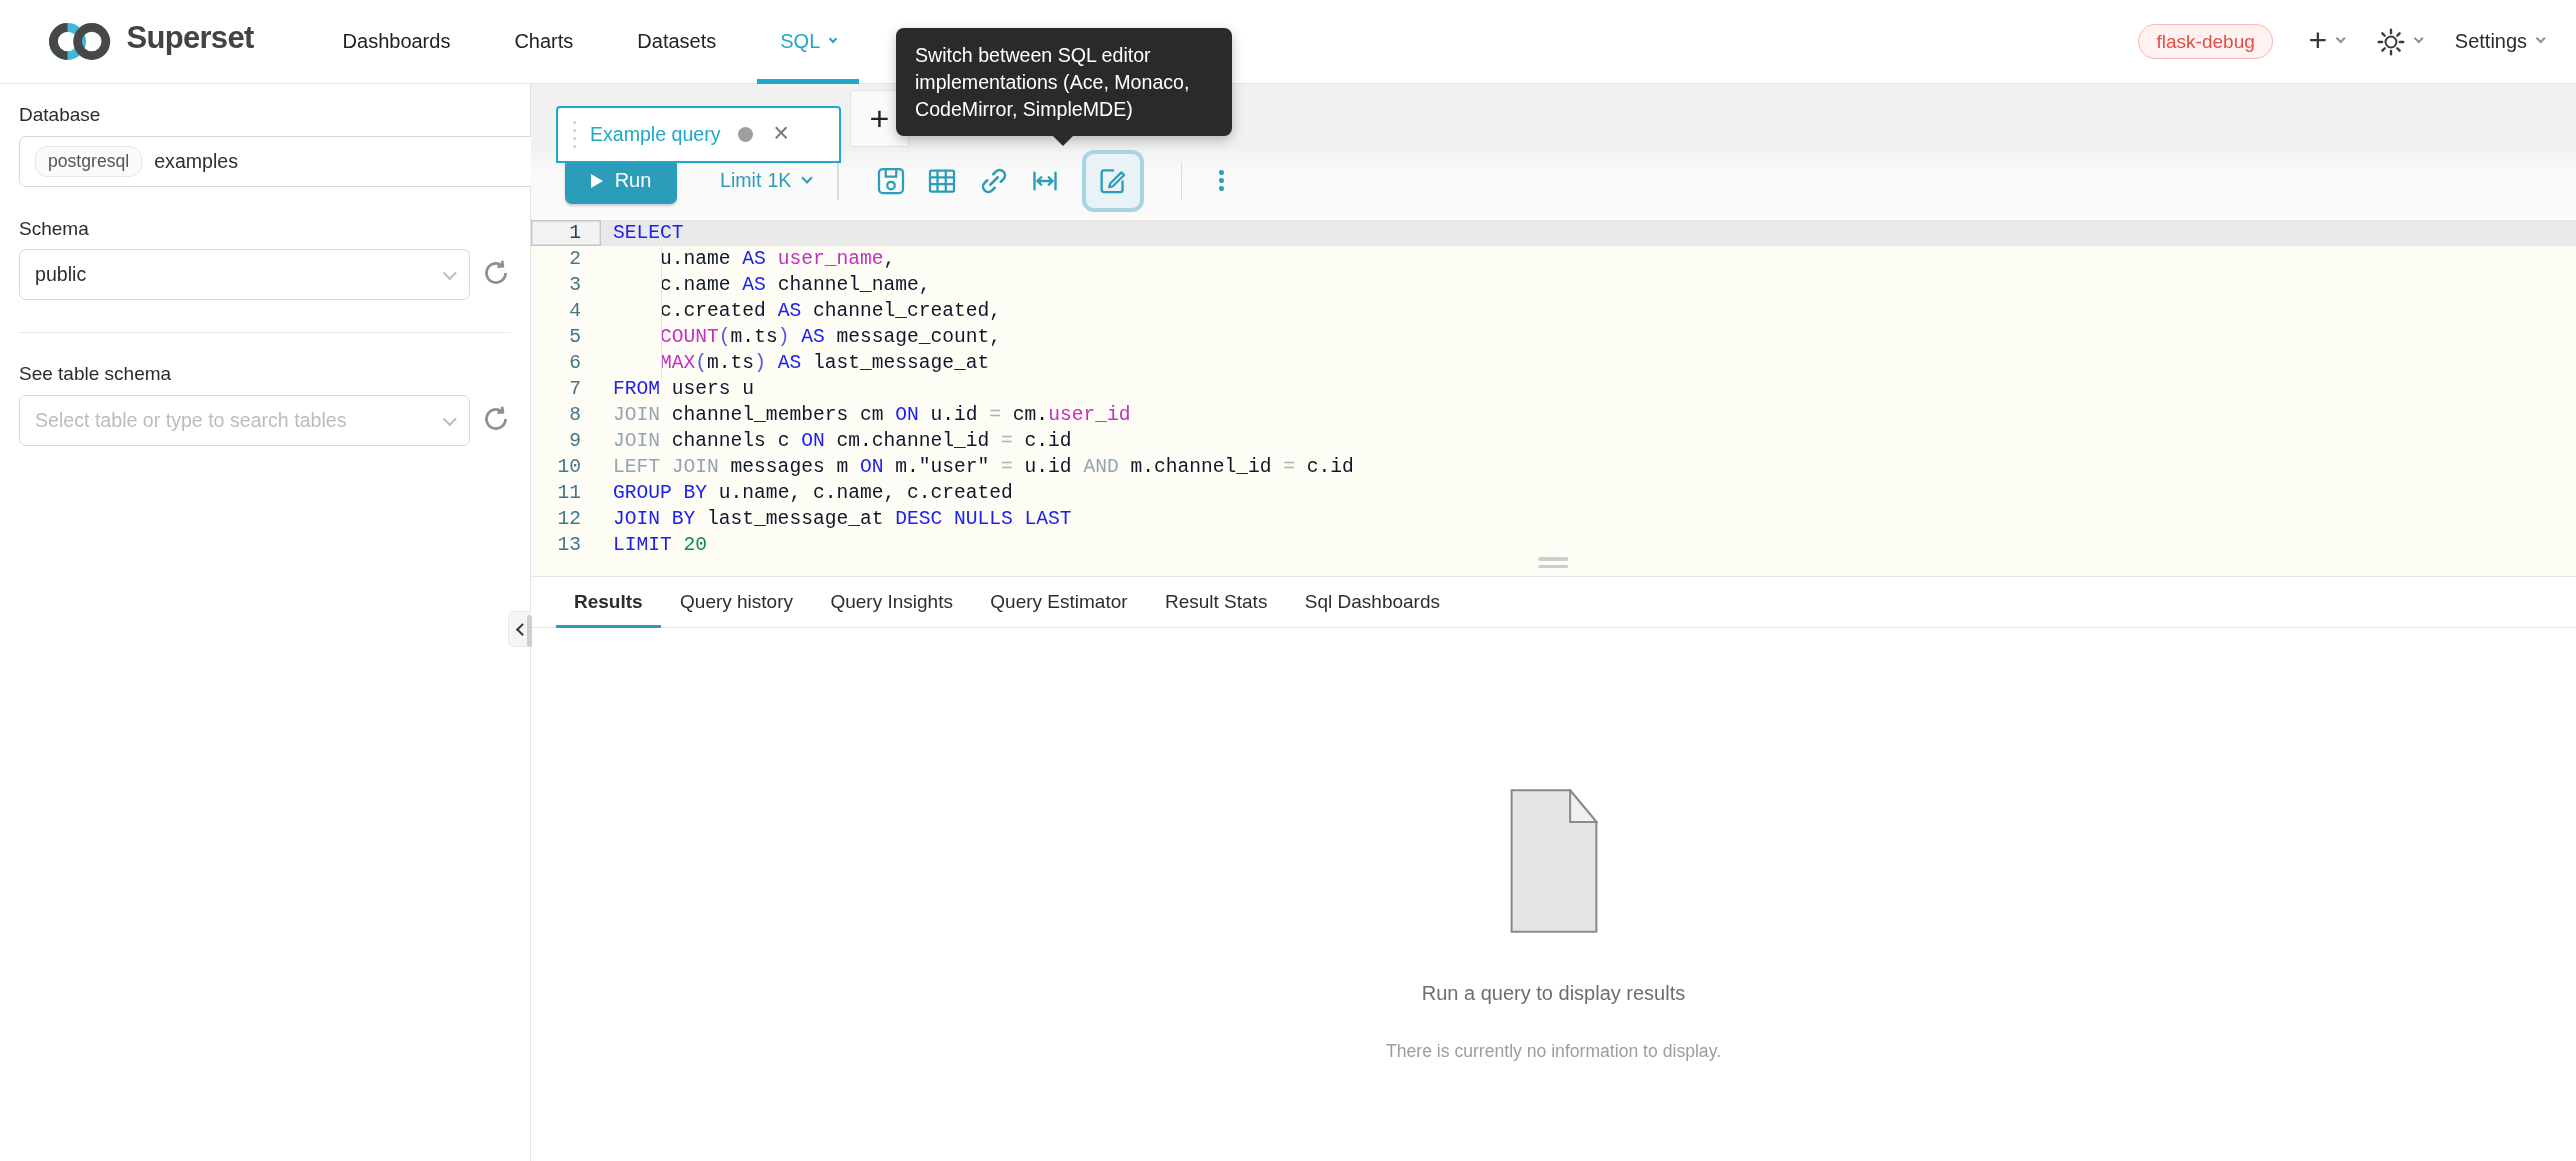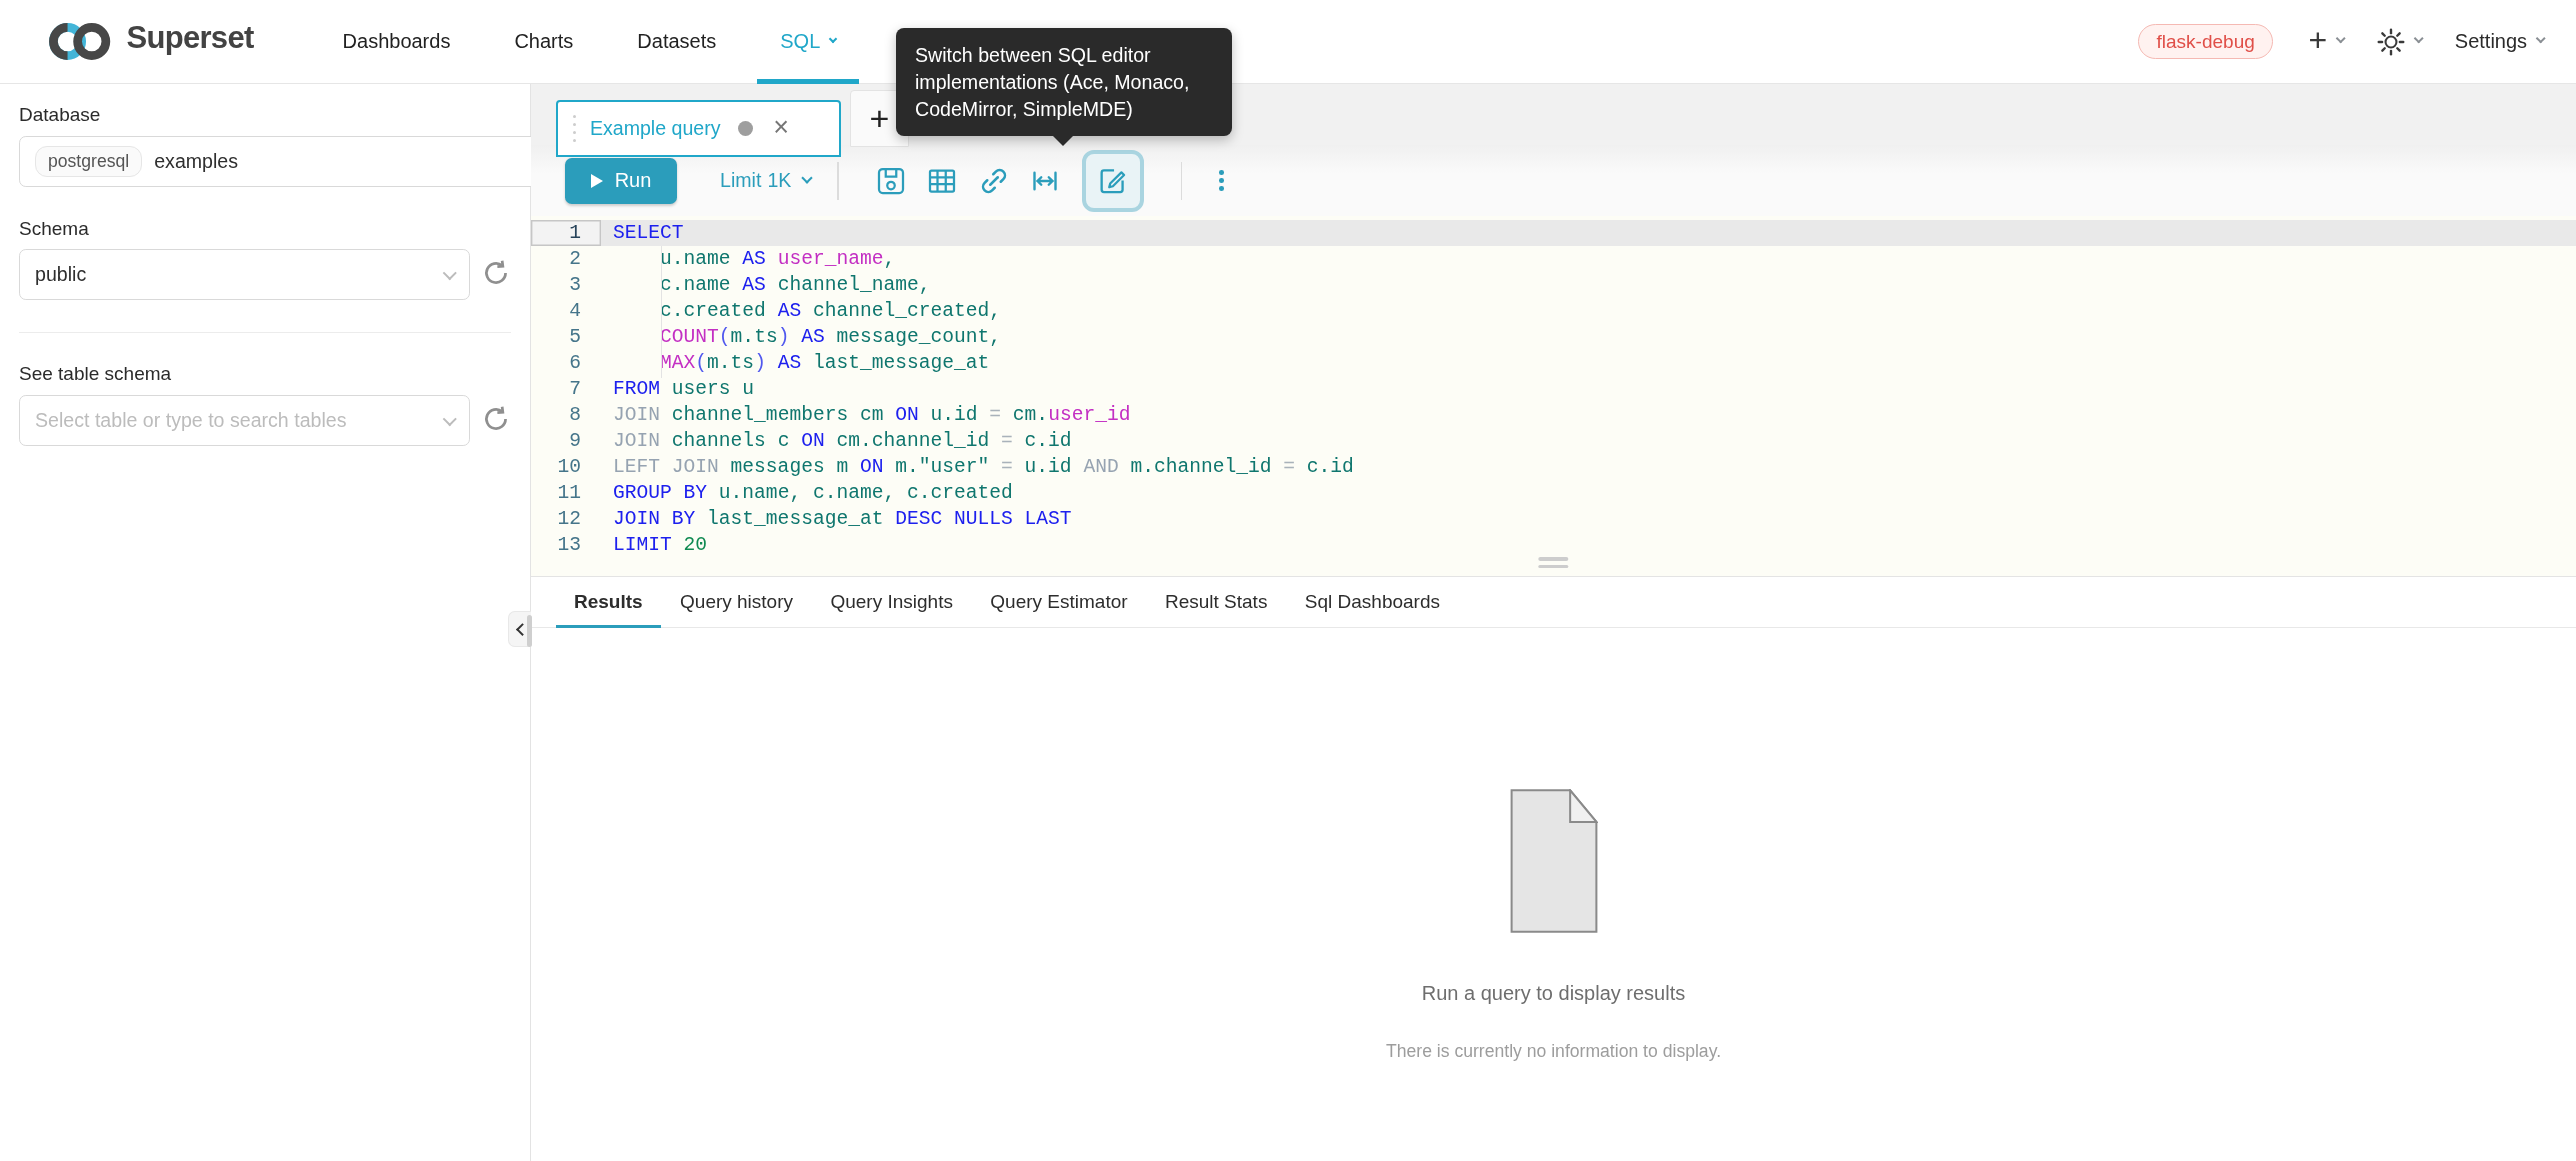--- a/index.html
+++ b/index.html
@@ -45,21 +45,21 @@
                   border:1.4px solid #e8e8e8; border-right:none; border-radius:6.8px 0 0 6.8px; display:flex;
                   align-items:center; justify-content:center; cursor:pointer; z-index:5; }
   .chev.left { width:8.8px; height:8.8px; border:none; border-left:2.4px solid #333; border-bottom:2.4px solid #333;
                transform:rotate(45deg); margin:0 0 0 4px; }
   .divider-grip { position:absolute; left:527px; top:615px; width:5.4px; height:32px; background:#cfcfcf; border-radius:2.7px; z-index:6; }
 
   
   .main { position:absolute; left:531px; top:84px; width:2045px; height:1077px; }
 
   .tabstrip { position:relative; height:61px; background:#f1f1f1; }
-  .sql-tab { position:absolute; left:25px; top:16px; width:285px; height:57px; background:#fff;
+  .sql-tab { position:absolute; left:25px; top:22px; width:285px; height:57px; background:#fff;
              border:2px solid #20a7c9; border-radius:4px 4px 0 0; display:flex; align-items:center; padding:0 15px; cursor:pointer; }
   .drag-dots { display:flex; flex-direction:column; margin-right:13.5px; }
   .drag-dots i { width:3.4px; height:3.4px; border-radius:50%; background:#cdcdcd; margin:2.4px 0; }
   .tab-title { font-size:19.6px; color:#20a7c9; }
   .unsaved-dot { width:15px; height:15px; border-radius:50%; background:#9e9e9e; margin-left:17.6px; }
   .tab-close { font-size:27px; font-weight:300; color:#767676; margin-left:20px; line-height:1; margin-top:-2.7px; }
   .add-tab { position:absolute; left:319px; top:6px; width:59px; height:57px; background:#fafafa;
              border:1.4px solid #e3e3e3; border-radius:4px 4px 0 0; display:flex; align-items:center;
              justify-content:center; font-size:34px; font-weight:200; color:#222; cursor:pointer; }
 
@@ -84,21 +84,21 @@
   
   .editor { position:relative; height:361px; background:#fdfdf6; border-bottom:1.4px solid #e4e4e4;
             font-family:"Liberation Mono","DejaVu Sans Mono",monospace; font-size:19.6px; overflow:hidden; }
   .ed-lines { padding-top:4px; }
   .ed-row { display:flex; height:26px; line-height:26px; }
   .ed-gutter { width:70px; text-align:right; padding-right:20px; color:#45758a; flex-shrink:0; }
   .ed-code { flex:1; padding-left:12px; white-space:pre; color:#1f1f1f; }
   .ed-row.active .ed-code { background:#e9e9e9; }
   .ed-row.active .ed-gutter { color:#27435a; background:#f3f3f3; box-shadow:inset 0 0 0 1.4px #c6c6c6; }
   .tk-kw { color:#1d20ee; } .tk-paren { color:#5058ee; } .tk-fn { color:#c32fc3; }
-  .tk-id { color:#0f766e; } .tk-op { color:#a9b2ba; } .tk-join { color:#96a3b1; } .tk-num { color:#108a52; }
+  .tk-id { color:#0f172a; } .tk-op { color:#a9b2ba; } .tk-join { color:#96a3b1; } .tk-num { color:#108a52; }
   .indent-guide { position:absolute; left:130px; top:30px; width:1.4px; height:132px; background:#e3e3e3; }
   .resize-handle { position:absolute; left:50%; transform:translateX(-50%); bottom:1.4px; cursor:ns-resize; padding:2.7px; }
   .resize-handle i { display:block; width:30px; height:3.4px; background:#cdcdcd; border-radius:2px; margin:4px 0; }
 
   
   .results-nav { height:51px; display:flex; align-items:center; border-bottom:1.4px solid #e8e8e8; padding-left:25px; background:#fff; }
   .rtab { font-size:19px; color:#2d2d2d; padding:0 18px; height:100%; display:flex; align-items:center;
           position:relative; cursor:pointer; margin-right:1.4px; }
   .rtab.active { font-weight:700; }
   .rtab.active::after { content:""; position:absolute; left:0; right:0; bottom:-1.4px; height:3.4px; background:#2b9dbb; }

